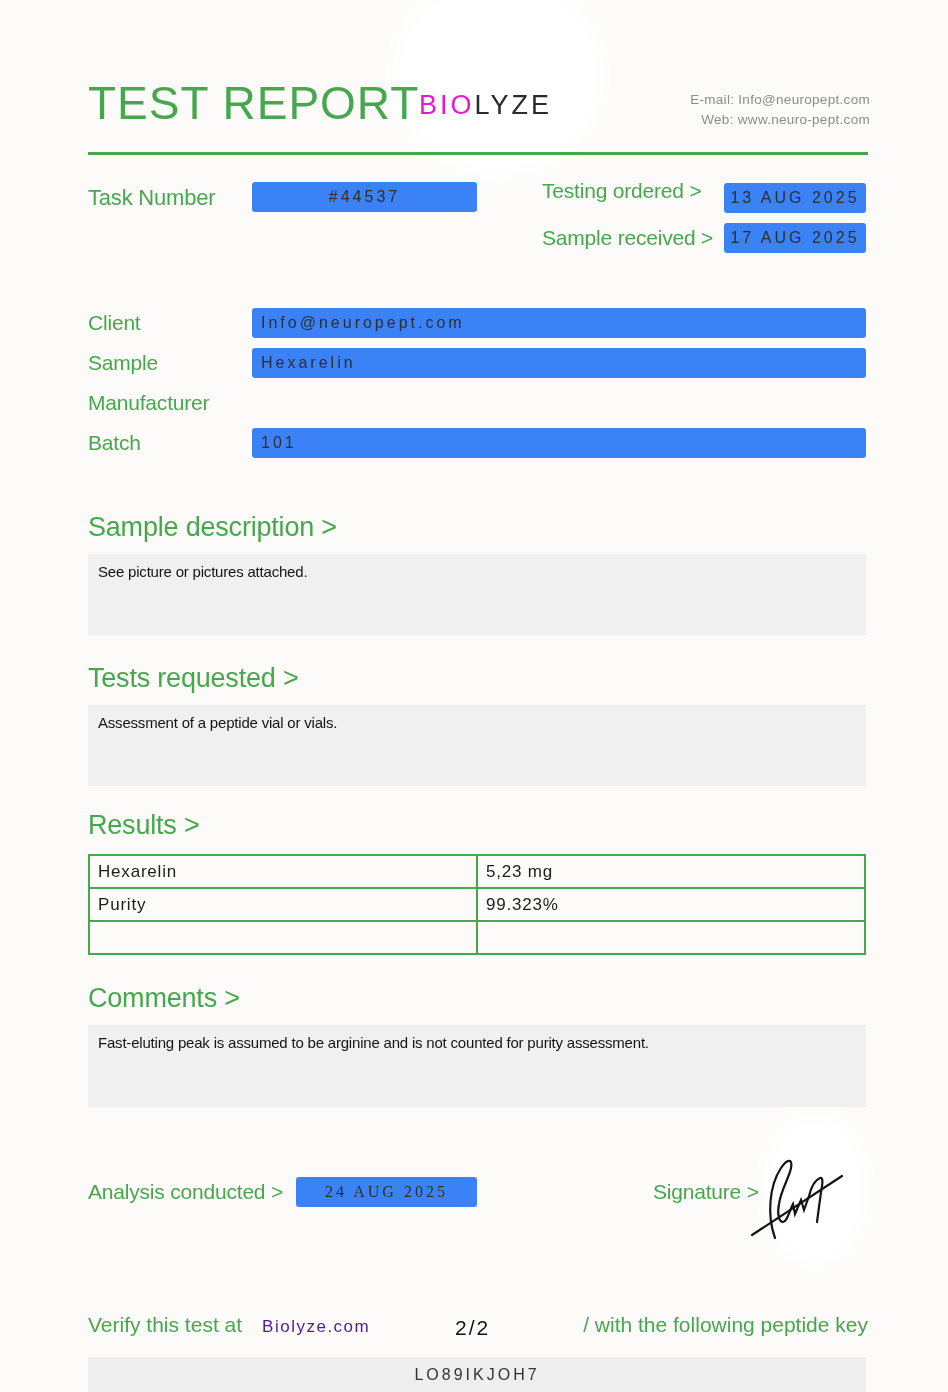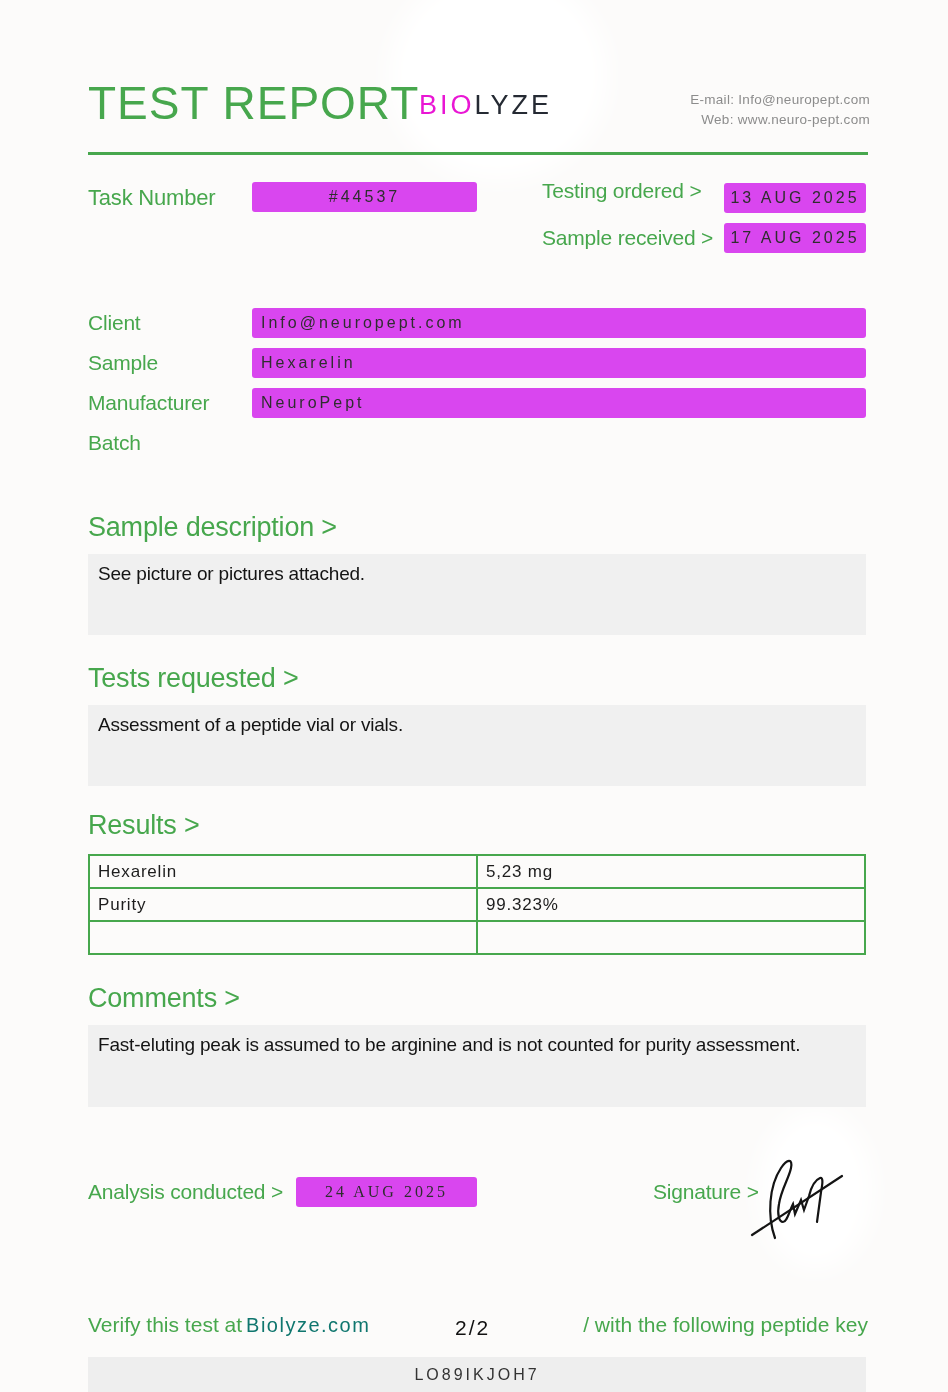--- a/index.html
+++ b/index.html
@@ -23,47 +23,47 @@
   .logo .lyze { color:#252a33; }
   .contact {
     position:absolute; right:78px; top:90px; text-align:right;
     font-size:13.5px; line-height:1.5; color:#8c8c8c; letter-spacing:0.3px;
   }
   .rule { position:absolute; left:88px; top:152px; width:780px; height:3px; background:#47a74d; }
 
   .label { position:absolute; font-size:21px; color:#47a74d; letter-spacing:-0.2px; }
   .label-lg { font-size:22px; }
   .valbox {
-    position:absolute; background:#d946ef; height:30px; line-height:30px;
+    position:absolute; background:#3b82f6; height:30px; line-height:30px;
     font-size:16px; letter-spacing:3px; color:#2e2e2e; border-radius:3px;
     white-space:nowrap; overflow:hidden;
   }
   .valbox.center { text-align:center; }
   .valbox.padded { padding-left:9px; }
 
   .heading { position:absolute; left:88px; font-size:27px; color:#47a74d; letter-spacing:-0.2px; }
   .textbox {
     position:absolute; left:88px; width:778px; background:#f0f0f0;
-    font-size:19px; color:#141414; letter-spacing:-0.2px; padding:9px 10px;
+    font-size:15px; color:#141414; letter-spacing:-0.2px; padding:9px 10px;
   }
 
   .results-table {
     position:absolute; left:88px; top:854px; width:778px;
     border-collapse:collapse; table-layout:fixed;
   }
   .results-table td {
     border:2px solid #47a74d; height:33px;
     font-size:17px; color:#1d1d1d; letter-spacing:0.8px; padding:2px 8px;
     background:transparent; vertical-align:middle;
   }
 
   .sig-svg { position:absolute; left:747px; top:1138px; }
 
   .verify-left { position:absolute; left:88px; top:1313px; font-size:21px; white-space:nowrap; }
-  .verify-left .site { font-size:20px; color:#0f766e; letter-spacing:1.5px; margin-left:4px; }
+  .verify-left .site { font-size:17px; color:#4c1d95; letter-spacing:1.5px; margin-left:20px; }
   .page-indicator { position:absolute; left:455px; top:1316px; font-size:21px; color:#111; letter-spacing:2px; }
   .verify-right { position:absolute; right:80px; top:1313px; font-size:21px; color:#47a74d; white-space:nowrap; }
   .keybar {
     position:absolute; left:88px; top:1357px; width:778px; height:38px;
     background:#eeeeee; text-align:center; line-height:36px;
     font-size:16px; letter-spacing:3px; color:#333;
   }
 </style>
 </head>
 <body>
@@ -92,23 +92,23 @@
   <div class="label" style="left:542px; top:226px;">Sample received &gt;</div>
   <div class="valbox center" style="left:724px; top:223px; width:142px;">17 AUG 2025</div>
 
   <div class="label" style="left:88px; top:311px;">Client</div>
   <div class="valbox padded" style="left:252px; top:308px; width:614px;">Info@neuropept.com</div>
 
   <div class="label" style="left:88px; top:351px;">Sample</div>
   <div class="valbox padded" style="left:252px; top:348px; width:614px;">Hexarelin</div>
 
   <div class="label" style="left:88px; top:391px;">Manufacturer</div>
-  <div class="valbox padded" style="left:252px; top:388px; width:614px;">NeuroPept</div>
 
   <div class="label" style="left:88px; top:431px;">Batch</div>
+  <div class="valbox padded" style="left:252px; top:428px; width:614px;">101</div>
 
   <div class="heading" style="top:512px;">Sample description &gt;</div>
   <div class="textbox" style="top:554px; height:81px;">See picture or pictures attached.</div>
 
   <div class="heading" style="top:663px;">Tests requested &gt;</div>
   <div class="textbox" style="top:705px; height:81px;">Assessment of a peptide vial or vials.</div>
 
   <div class="heading" style="top:810px;">Results &gt;</div>
   <table class="results-table">
     <tbody>

